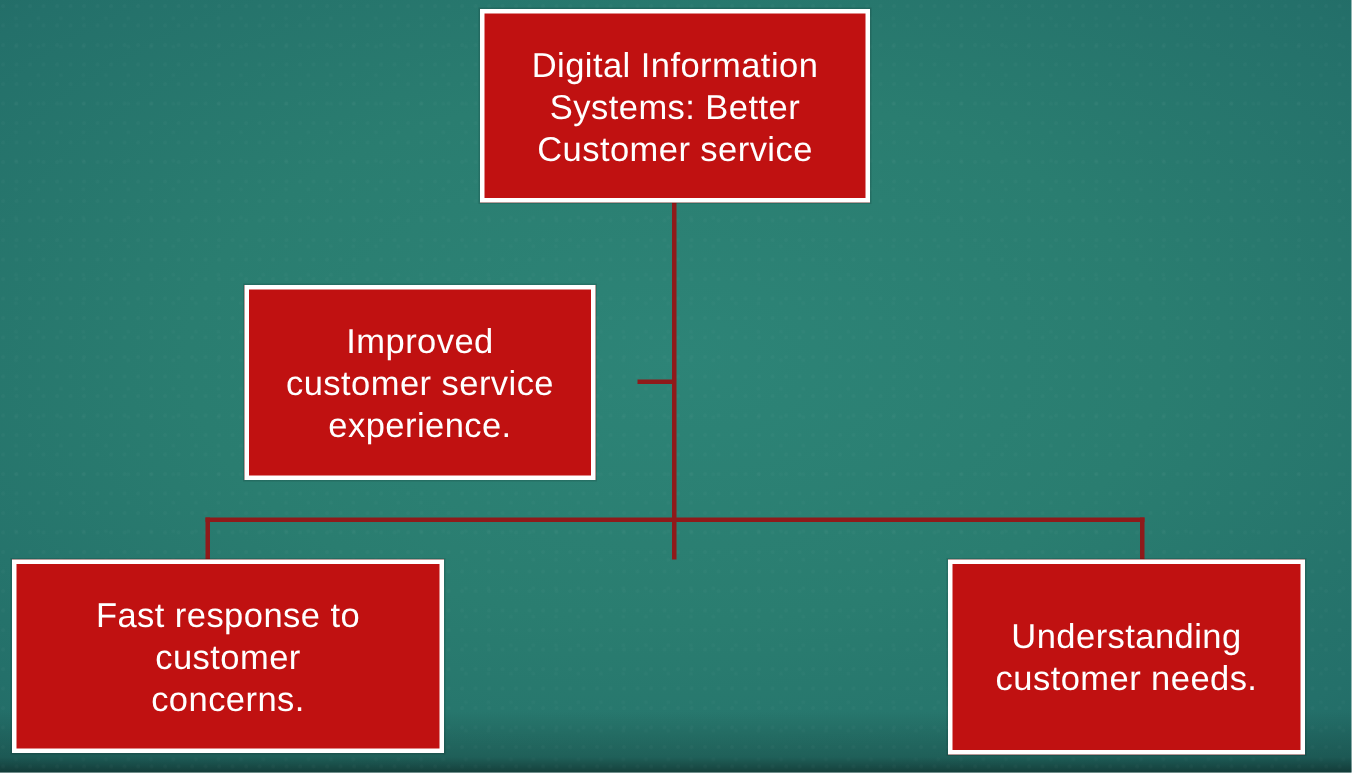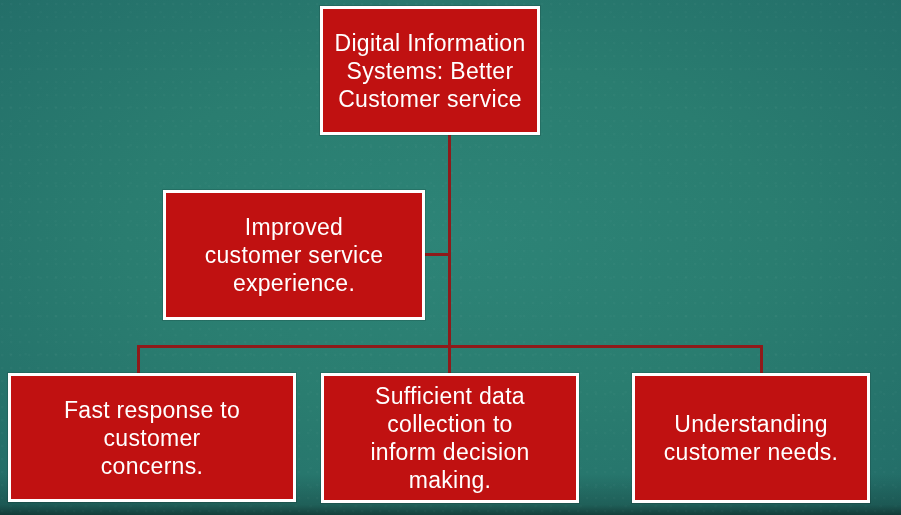--- a/index.html
+++ b/index.html
@@ -41,22 +41,22 @@
     display: flex;
     align-items: center;
     justify-content: center;
     text-align: center;
     white-space: pre-line;
     font-size: 23px;
     line-height: 28px;
     letter-spacing: 0.3px;
     box-shadow: 0 0 0 1px rgba(0,0,0,0.12);
   }
-  .node-root      { left: 320px; top: 6px;   width: 220px; height: 129px; }
-  .node-assistant { left: 163px; top: 190px; width: 262px; height: 130px; }
+  .node-root      { left: 320px; top: 6px;   width: 260px; height: 129px; }
+  .node-assistant { left: 163px; top: 190px; width: 234px; height: 130px; }
   .node-child-1   { left: 8px;   top: 373px; width: 288px; height: 129px; }
   .node-child-2   { left: 321px; top: 373px; width: 258px; height: 130px; }
   .node-child-3   { left: 632px; top: 373px; width: 238px; height: 130px; }
 </style>
 </head>
 <body>
 
 <div class="slide">
 
   <div class="connector conn-v-trunk"></div>
@@ -76,25 +76,19 @@
 customer service
 experience.</span>
   </div>
 
   <div class="node node-child-1">
     <span>Fast response to
 customer
 concerns.</span>
   </div>
 
-  <div class="node node-child-2">
-    <span>Sufficient data
-collection to
-inform decision
-making.</span>
-  </div>
 
   <div class="node node-child-3">
     <span>Understanding
 customer needs.</span>
   </div>
 
 </div>
 
 </body></html>

